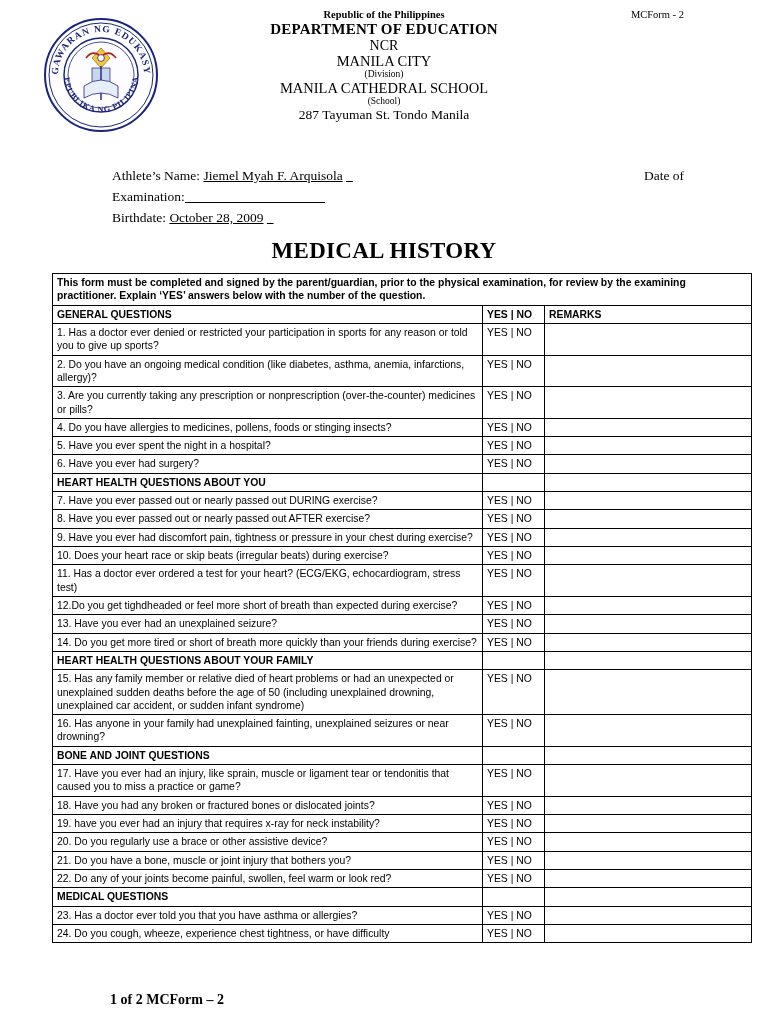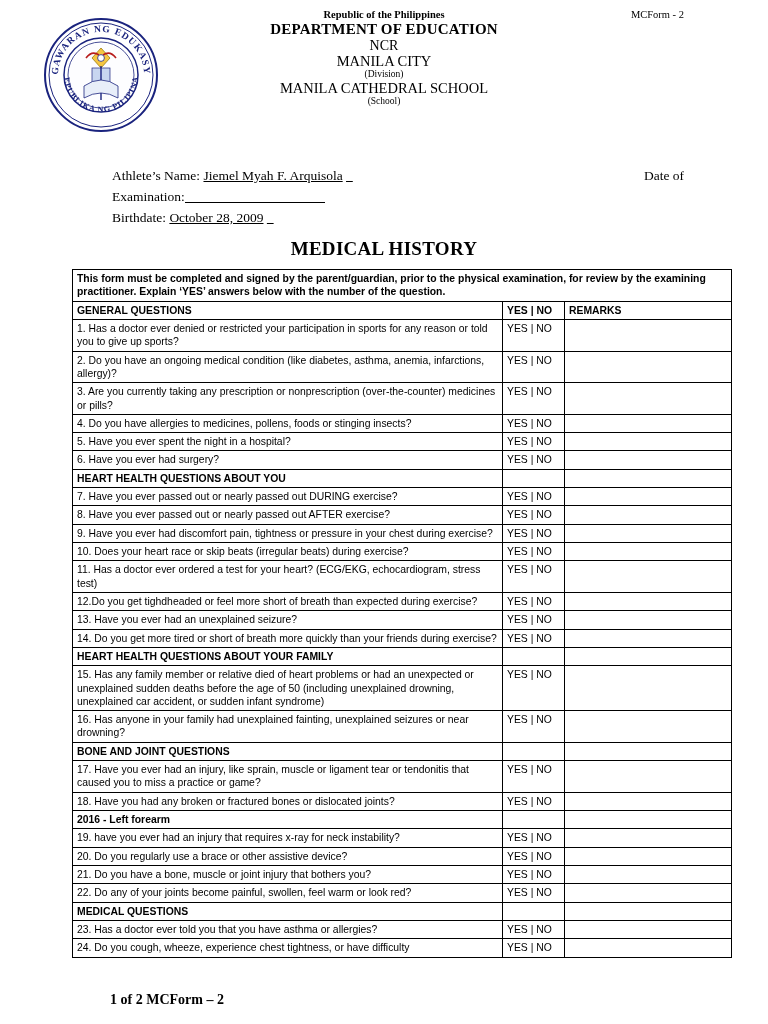--- a/index.html
+++ b/index.html
@@ -101,30 +101,30 @@
   .blank-underline {
     display: inline-block;
     width: 140px;
     border-bottom: 1px solid #000;
     height: 13px;
     vertical-align: -2px;
   }
 
   .med-title {
     text-align: center;
-    font-size: 19px;
+    font-size: 23px;
     font-weight: bold;
     margin-top: 12px;
     margin-bottom: 9px;
     letter-spacing: .3px;
   }
 
   
   .tbl-wrap {
-    margin: 0 36px;
+    margin: 0 16px;
     padding-left: 36px;
   }
   table.form {
     border-collapse: collapse;
     width: 100%;
     font-family: "Liberation Sans", sans-serif;
     font-size: 10.4px;
     table-layout: fixed;
   }
   table.form td {
@@ -202,20 +202,21 @@
     <div class="form-code">MCForm - 2</div>
 
     <div class="header-center">
       <div class="line rep">Republic of the Philippines</div>
       <div class="line dept">DEPARTMENT OF EDUCATION</div>
       <div class="line region-name">NCR</div>
       <div class="line division-name">MANILA CITY</div>
       <div class="line sub-label">(Division)</div>
       <div class="line school-name">MANILA CATHEDRAL SCHOOL</div>
       <div class="line sub-label">(School)</div>
+      <div class="line address">287 Tayuman St. Tondo Manila</div>
     </div>
   </div>
 
   <div class="info-block">
     <div class="date-of">Date      of</div>
     <div class="info-line">
       <span>Athlete’s Name:</span>
       <span class="u">Jiemel Myah F. Arquisola</span>
       <span class="u">&nbsp;&nbsp;</span>
     </div>
@@ -345,25 +346,20 @@
           <tr>
             <td>17. Have you ever had an injury, like sprain, muscle or ligament tear or tendonitis that caused you to miss a practice or game?</td>
             <td class="yn">YES | NO</td>
             <td>&nbsp;</td>
           </tr>
           <tr>
             <td>18. Have you had any broken or fractured bones or dislocated joints?</td>
             <td class="yn">YES | NO</td>
             <td>&nbsp;</td>
           </tr>
-          <tr class="note-row">
-            <td>2016 - Left forearm</td>
-            <td>&nbsp;</td>
-            <td>&nbsp;</td>
-          </tr>
           <tr>
             <td>19. have you ever had an injury that requires x-ray for neck instability?</td>
             <td class="yn">YES | NO</td>
             <td>&nbsp;</td>
           </tr>
           <tr>
             <td>20. Do you regularly use a brace or other assistive device?</td>
             <td class="yn">YES | NO</td>
             <td>&nbsp;</td>
           </tr>

